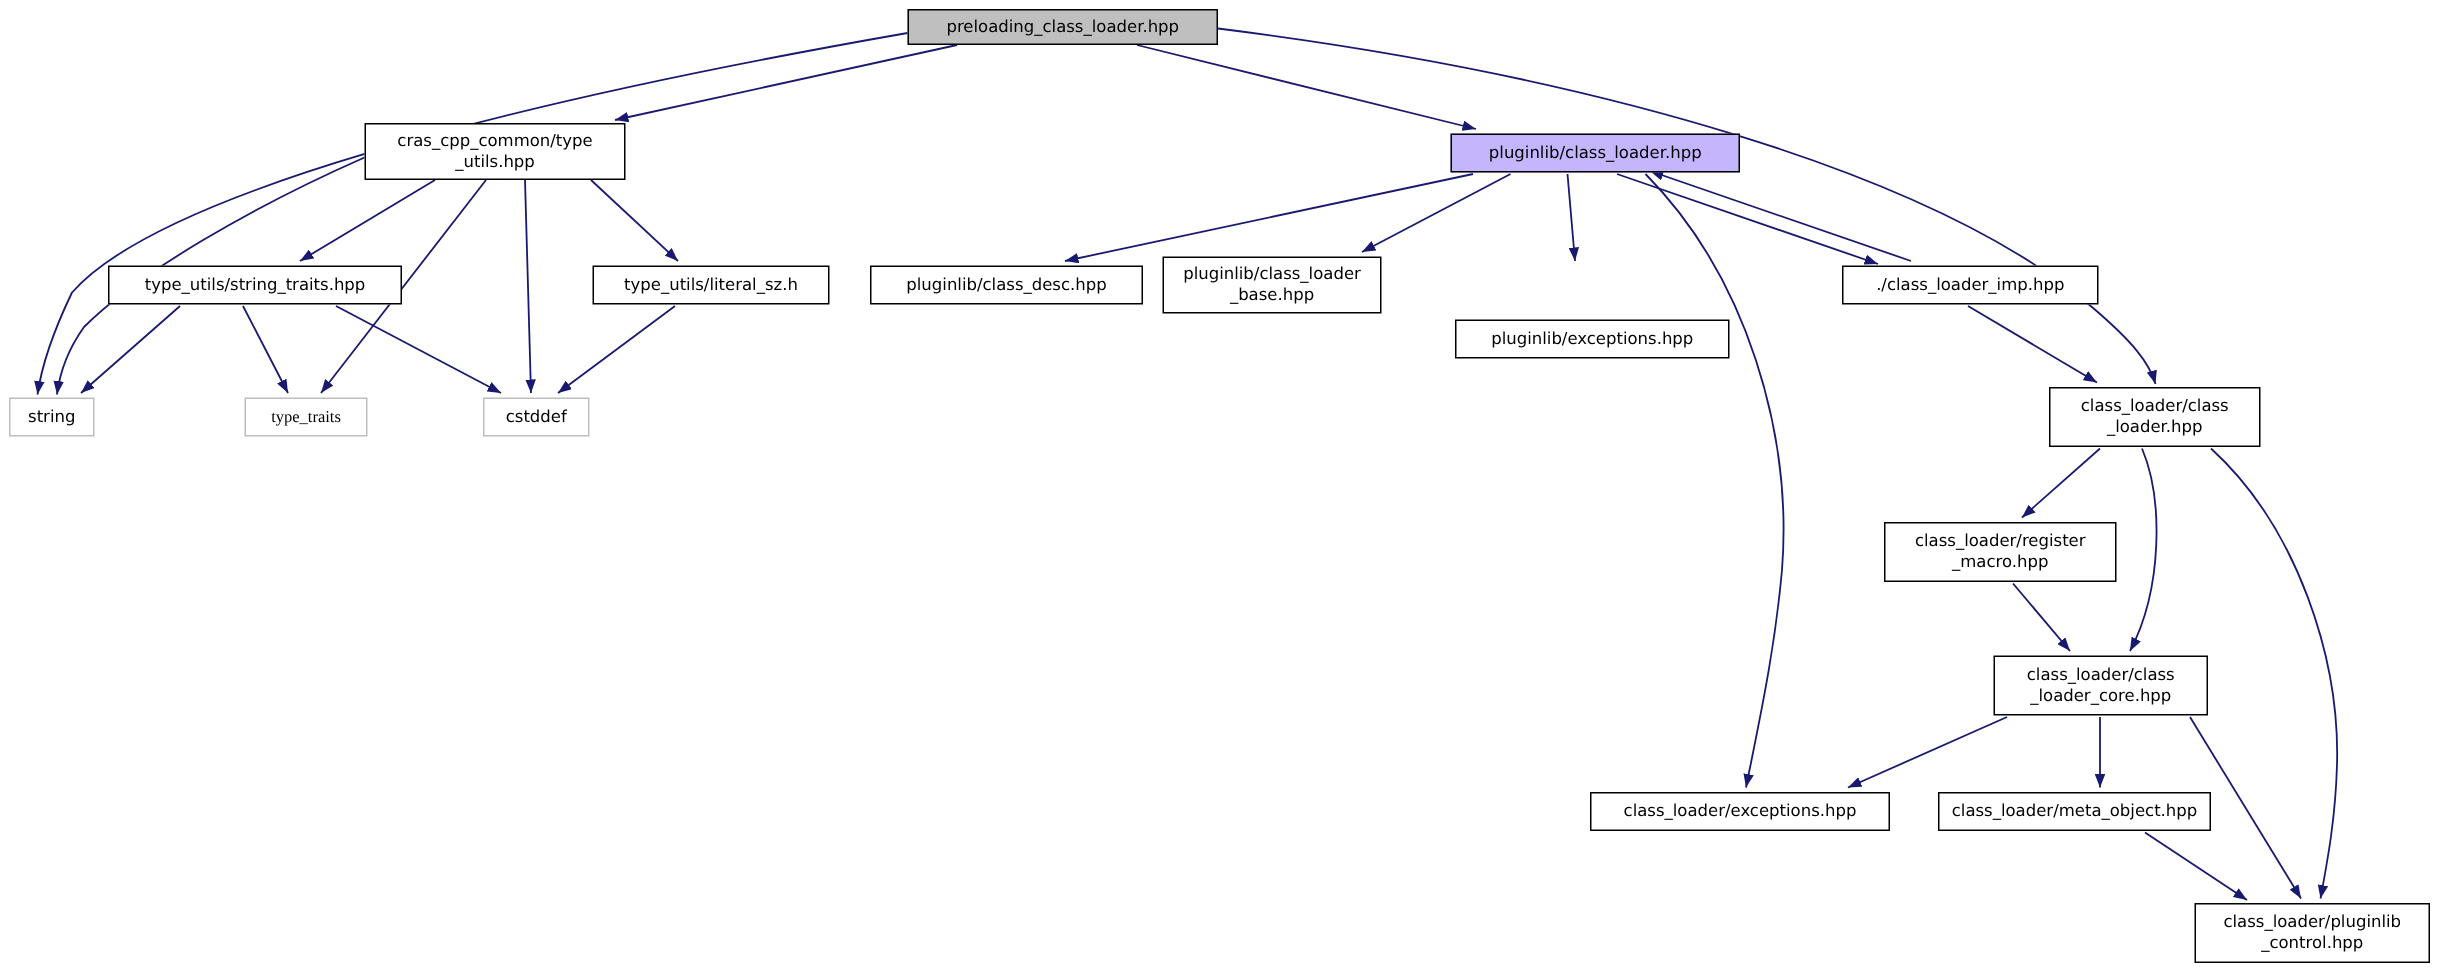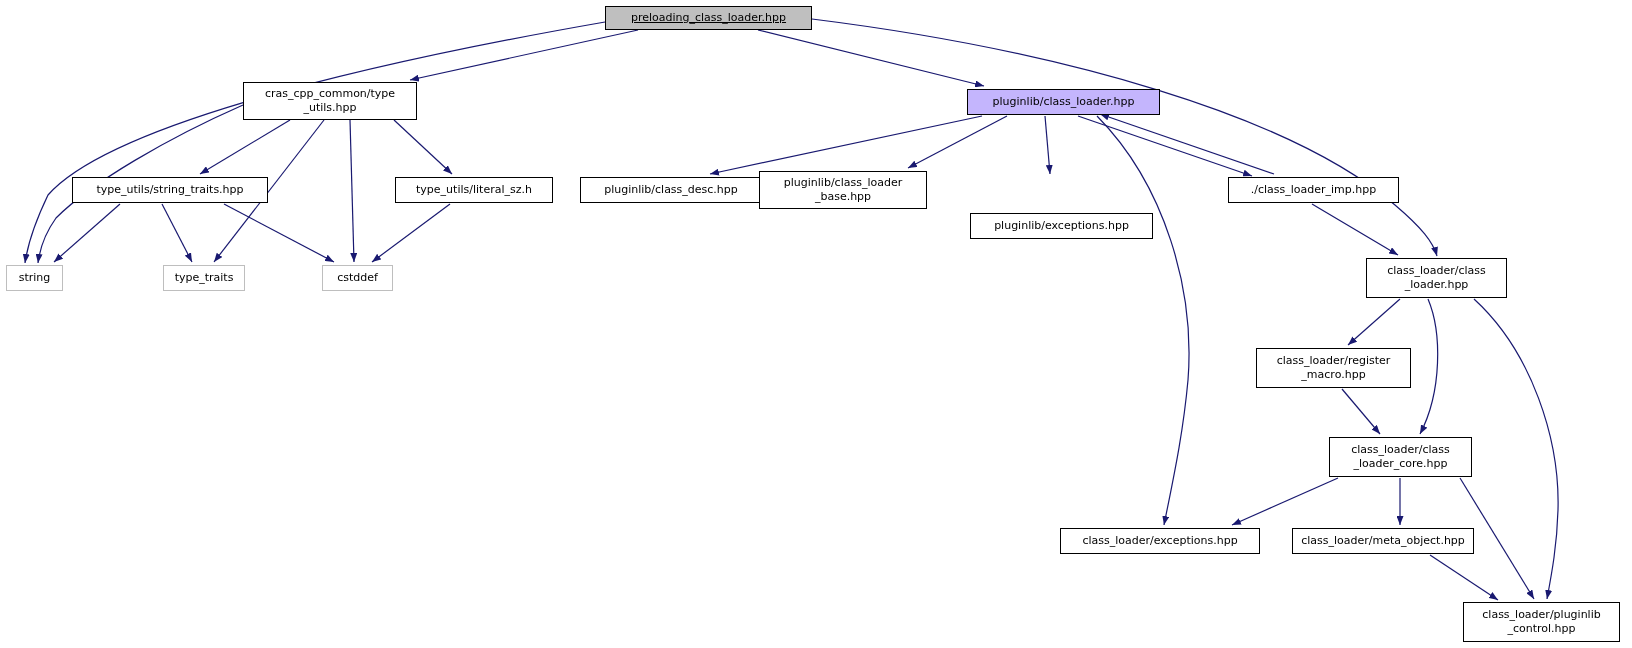--- a/index.html
+++ b/index.html
@@ -35,21 +35,20 @@
     font-size: 11px;
     line-height: 1.3;
     color: #000000;
     background: #ffffff;
     border: 1.5px solid #000000;
     white-space: pre-line;
     cursor: pointer;
   }
   .node.main {
     cursor: default;
-    text-decoration: underline;
   }
   .node.system {
     cursor: default;
     text-align: right;
   }
 </style>
 </head>
 <body>
 
 <div id="graph-canvas">
@@ -91,26 +90,26 @@
       </g>
   </svg>
   <div id="nodes-layer">
       <div class="node main" style="left: 605px; top: 6px; width: 207px; height: 24px; background: rgb(191, 191, 191); border-color: rgb(0, 0, 0);">preloading_class_loader.hpp</div>
       <div class="node" style="left: 243px; top: 82px; width: 174px; height: 38px; background: rgb(255, 255, 255); border-color: rgb(0, 0, 0);">cras_cpp_common/type
 _utils.hpp</div>
       <div class="node" style="left: 967px; top: 89px; width: 193px; height: 26px; background: #c4b5fd; border-color: rgb(0, 0, 0);">pluginlib/class_loader.hpp</div>
       <div class="node" style="left: 72px; top: 177px; width: 196px; height: 26px; background: rgb(255, 255, 255); border-color: rgb(0, 0, 0);">type_utils/string_traits.hpp</div>
       <div class="node" style="left: 395px; top: 177px; width: 158px; height: 26px; background: rgb(255, 255, 255); border-color: rgb(0, 0, 0);">type_utils/literal_sz.h</div>
       <div class="node" style="left: 580px; top: 177px; width: 182px; height: 26px; background: rgb(255, 255, 255); border-color: rgb(0, 0, 0); text-align: right;">pluginlib/class_desc.hpp</div>
-      <div class="node" style="left: 759px; top: 171px; width: 168px; height: 38px; background: rgb(255, 255, 255); border-color: rgb(0, 0, 0);">pluginlib/class_loader
+      <div class="node" style="left: 775px; top: 171px; width: 146px; height: 38px; background: rgb(255, 255, 255); border-color: rgb(0, 0, 0);">pluginlib/class_loader
 _base.hpp</div>
       <div class="node" style="left: 970px; top: 177px; width: 183px; height: 26px; background: rgb(255, 255, 255); border-color: rgb(0, 0, 0); margin-top: 36px;">pluginlib/exceptions.hpp</div>
       <div class="node" style="left: 1228px; top: 177px; width: 171px; height: 26px; background: rgb(255, 255, 255); border-color: rgb(0, 0, 0);">./class_loader_imp.hpp</div>
       <div class="node system" style="left: 6px; top: 265px; width: 57px; height: 26px; background: rgb(255, 255, 255); border-color: rgb(190, 190, 190);">string</div>
-      <div class="node system" style="left: 163px; top: 265px; width: 82px; height: 26px; background: rgb(255, 255, 255); border-color: rgb(190, 190, 190);">type_traits</div>
+      <div class="node system" style="left: 163px; top: 265px; width: 82px; height: 26px; background: rgb(255, 255, 255); border-color: rgb(190, 190, 190); font-family: Liberation Serif, serif;">type_traits</div>
       <div class="node system" style="left: 322px; top: 265px; width: 71px; height: 26px; background: rgb(255, 255, 255); border-color: rgb(190, 190, 190);">cstddef</div>
       <div class="node" style="left: 1366px; top: 258px; width: 141px; height: 40px; background: rgb(255, 255, 255); border-color: rgb(0, 0, 0);">class_loader/class
 _loader.hpp</div>
       <div class="node" style="left: 1256px; top: 348px; width: 155px; height: 40px; background: rgb(255, 255, 255); border-color: rgb(0, 0, 0);">class_loader/register
 _macro.hpp</div>
       <div class="node" style="left: 1329px; top: 437px; width: 143px; height: 40px; background: rgb(255, 255, 255); border-color: rgb(0, 0, 0);">class_loader/class
 _loader_core.hpp</div>
       <div class="node" style="left: 1060px; top: 528px; width: 200px; height: 26px; background: rgb(255, 255, 255); border-color: rgb(0, 0, 0);">class_loader/exceptions.hpp</div>
       <div class="node" style="left: 1292px; top: 528px; width: 182px; height: 26px; background: rgb(255, 255, 255); border-color: rgb(0, 0, 0);">class_loader/meta_object.hpp</div>
       <div class="node" style="left: 1463px; top: 602px; width: 157px; height: 40px; background: rgb(255, 255, 255); border-color: rgb(0, 0, 0);">class_loader/pluginlib

